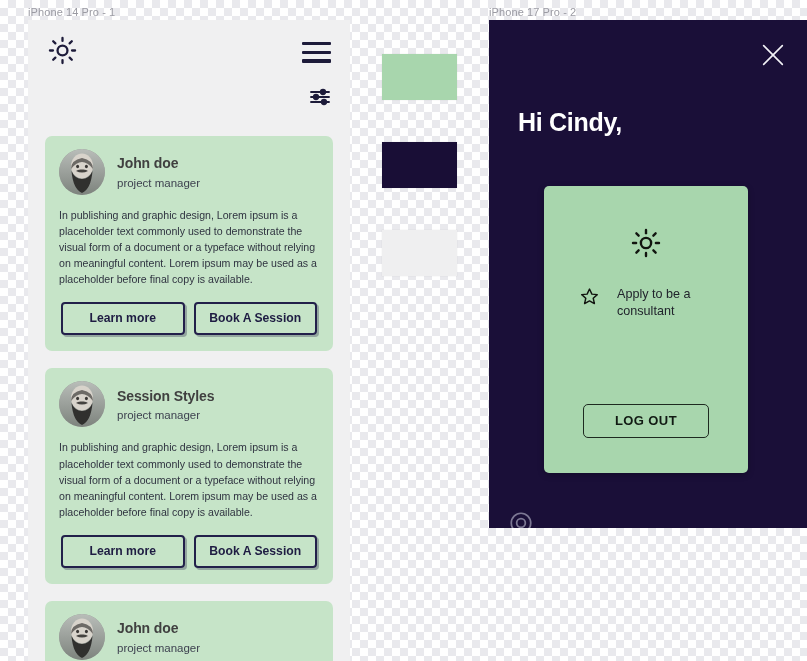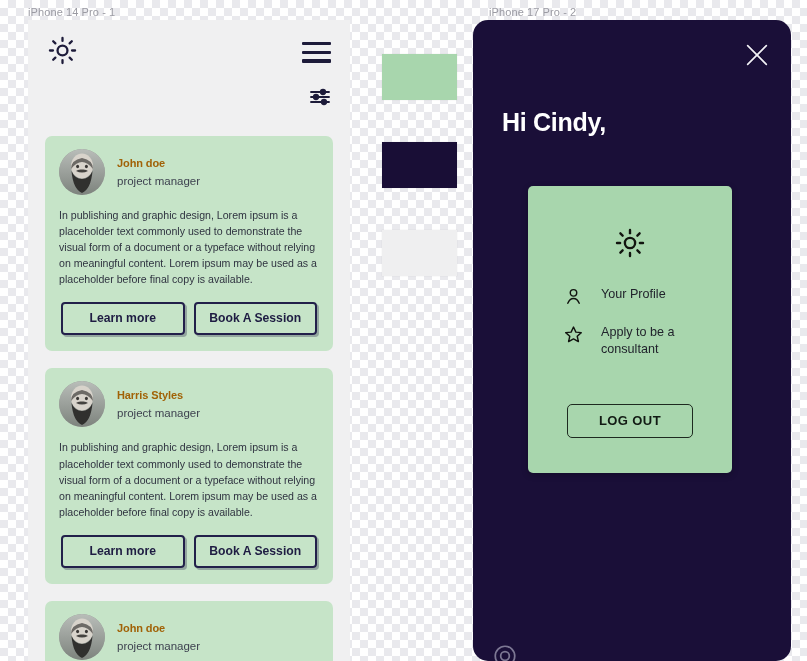--- a/index.html
+++ b/index.html
@@ -106,23 +106,23 @@
     width: 46px; height: 46px;
     border-radius: 50%;
     flex: 0 0 46px;
     overflow: hidden;
     background: #9aa09a;
     position: relative;
   }
   .avatar svg { display: block; width: 100%; height: 100%; }
   .who { padding-top: 1px; }
   .who .name {
-    font-size: 11px;
+    font-size: 14px;
     font-weight: bold;
-    color: #a16207;
+    color: #404040;
     letter-spacing: -0.1px;
     line-height: 1.25;
   }
   .who .role {
     font-size: 11.5px;
     color: #3e4250;
     margin-top: 3px;
     line-height: 1.25;
   }
   .card-body {
@@ -159,25 +159,24 @@
     width: 75px; height: 46px;
     box-shadow: 0 0 0 0.5px rgba(0,0,0,0.04);
   }
   #swatch-green { left: 382px; top: 54px; }
   #swatch-navy  { left: 382px; top: 142px; }
   #swatch-light { left: 382px; top: 230px; }
 
   
   #frame-2 {
     position: absolute;
-    left: 473px; top: 20px;
-    width: 318px; height: 641px;
+    left: 489px; top: 20px;
+    width: 318px; height: 508px;
     background: #1a0f38;
     overflow: hidden;
-    border-radius: 15px;
   }
   .close-x {
     position: absolute;
     right: 20px; top: 21px;
     cursor: pointer;
   }
   .greeting {
     position: absolute;
     left: 29px; top: 88px;
     font-size: 25px;
@@ -340,21 +339,21 @@
               <ellipse cx="23" cy="17" rx="11" ry="12.5" fill="#d8d3cb"></ellipse>
               <path d="M12 20 Q23 6 34 20 Q34 11 23 9 Q12 11 12 20Z" fill="#6d6a66"></path>
               <ellipse cx="18.6" cy="17.5" rx="1.5" ry="1.7" fill="#3a3735"></ellipse>
               <ellipse cx="27.4" cy="17.5" rx="1.5" ry="1.7" fill="#3a3735"></ellipse>
               <path d="M12.5 22 Q14 40 23 44 Q32 40 33.5 22 Q30 30 23 30 Q16 30 12.5 22Z" fill="#30302e"></path>
               <path d="M17 22 Q23 25 29 22 Q27 20 23 20.5 Q19 20 17 22Z" fill="#44423f"></path>
             </g>
           </svg>
         </div>
         <div class="who">
-          <div class="name">Harris Styles</div>
+          <div class="name">Session Styles</div>
           <div class="role">project manager</div>
         </div>
       </div>
       <div class="card-body">In publishing and graphic design, Lorem ipsum is a placeholder text commonly used to demonstrate the visual form of a document or a typeface without relying on meaningful content. Lorem ipsum may be used as a placeholder before final copy is available.</div>
       <div class="card-actions">
         <button class="pill">Learn more</button>
         <button class="pill">Book A Session</button>
       </div>
     </div>
 
@@ -417,29 +416,20 @@
         <line x1="4.3" y1="4.3" x2="6.1" y2="6.1"></line>
         <line x1="17.9" y1="17.9" x2="19.7" y2="19.7"></line>
         <line x1="1.6" y1="12" x2="4.1" y2="12"></line>
         <line x1="19.9" y1="12" x2="22.4" y2="12"></line>
         <line x1="4.3" y1="19.7" x2="6.1" y2="17.9"></line>
         <line x1="17.9" y1="6.1" x2="19.7" y2="4.3"></line>
       </svg>
     </div>
 
     <div class="menu-items">
-      <div class="menu-item">
-        <span class="mi-ico">
-          <svg width="19" height="19" viewBox="0 0 24 24" fill="none" stroke="#11140f" stroke-width="1.8" stroke-linecap="round">
-            <circle cx="12" cy="7.4" r="4.1"></circle>
-            <path d="M4.8 20.5c1.6-4 4.4-6 7.2-6s5.6 2 7.2 6"></path>
-          </svg>
-        </span>
-        <span class="mi-label">Your Profile</span>
-      </div>
 
       <div class="menu-item">
         <span class="mi-ico">
           <svg width="19" height="19" viewBox="0 0 24 24" fill="none" stroke="#11140f" stroke-width="1.8" stroke-linejoin="round">
             <polygon points="12,2.6 15,9 21.8,9.6 16.7,14.2 18.2,21 12,17.5 5.8,21 7.3,14.2 2.2,9.6 9,9"></polygon>
           </svg>
         </span>
         <span class="mi-label">Apply to be a consultant</span>
       </div>
     </div>

